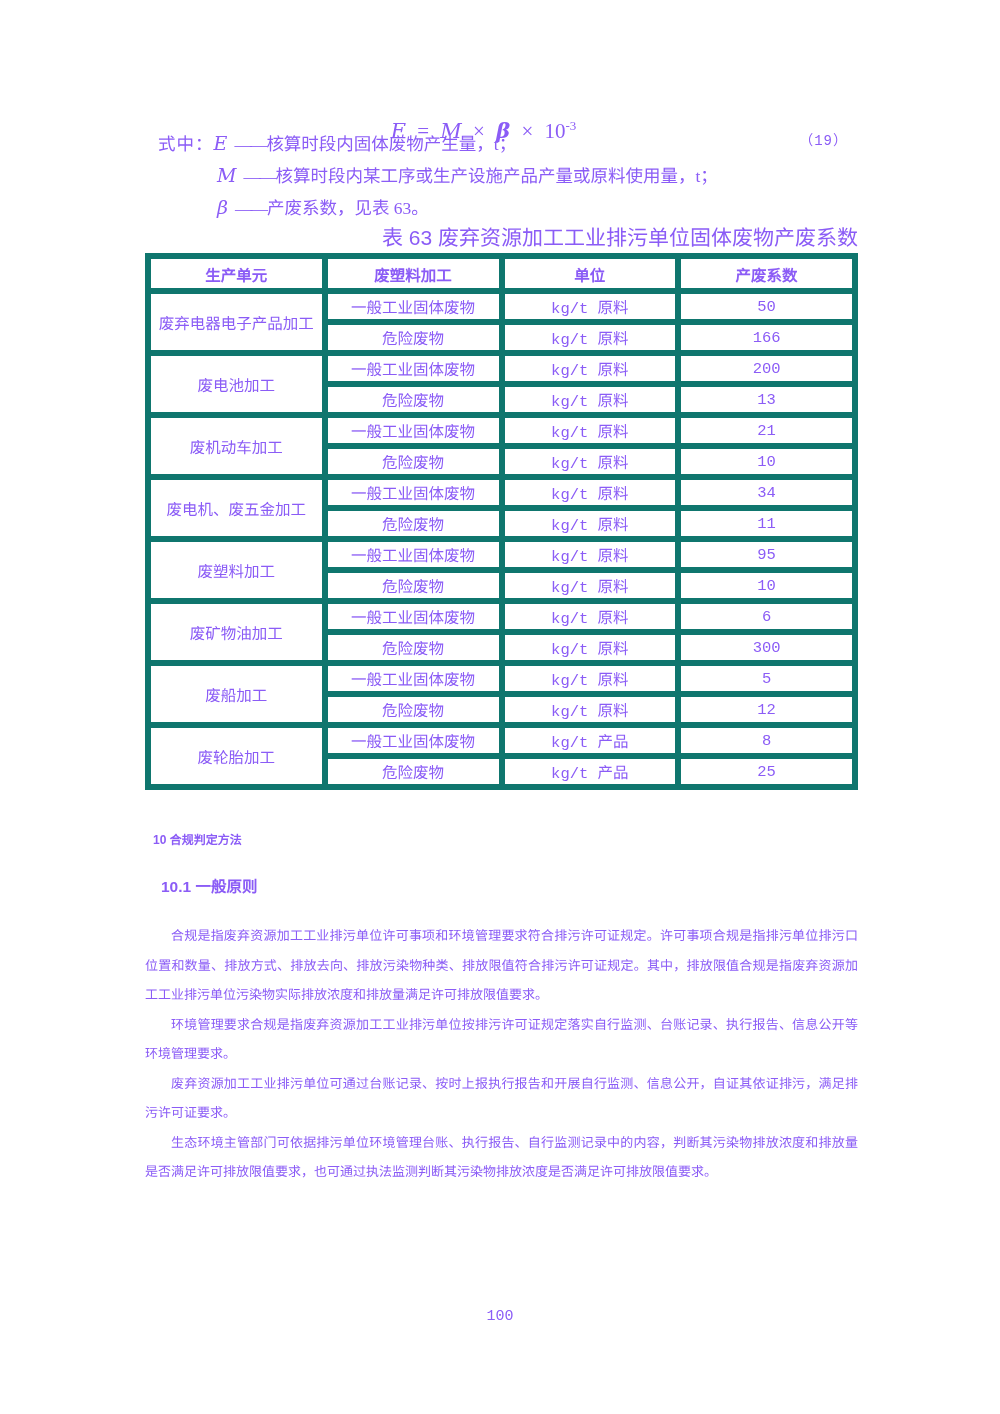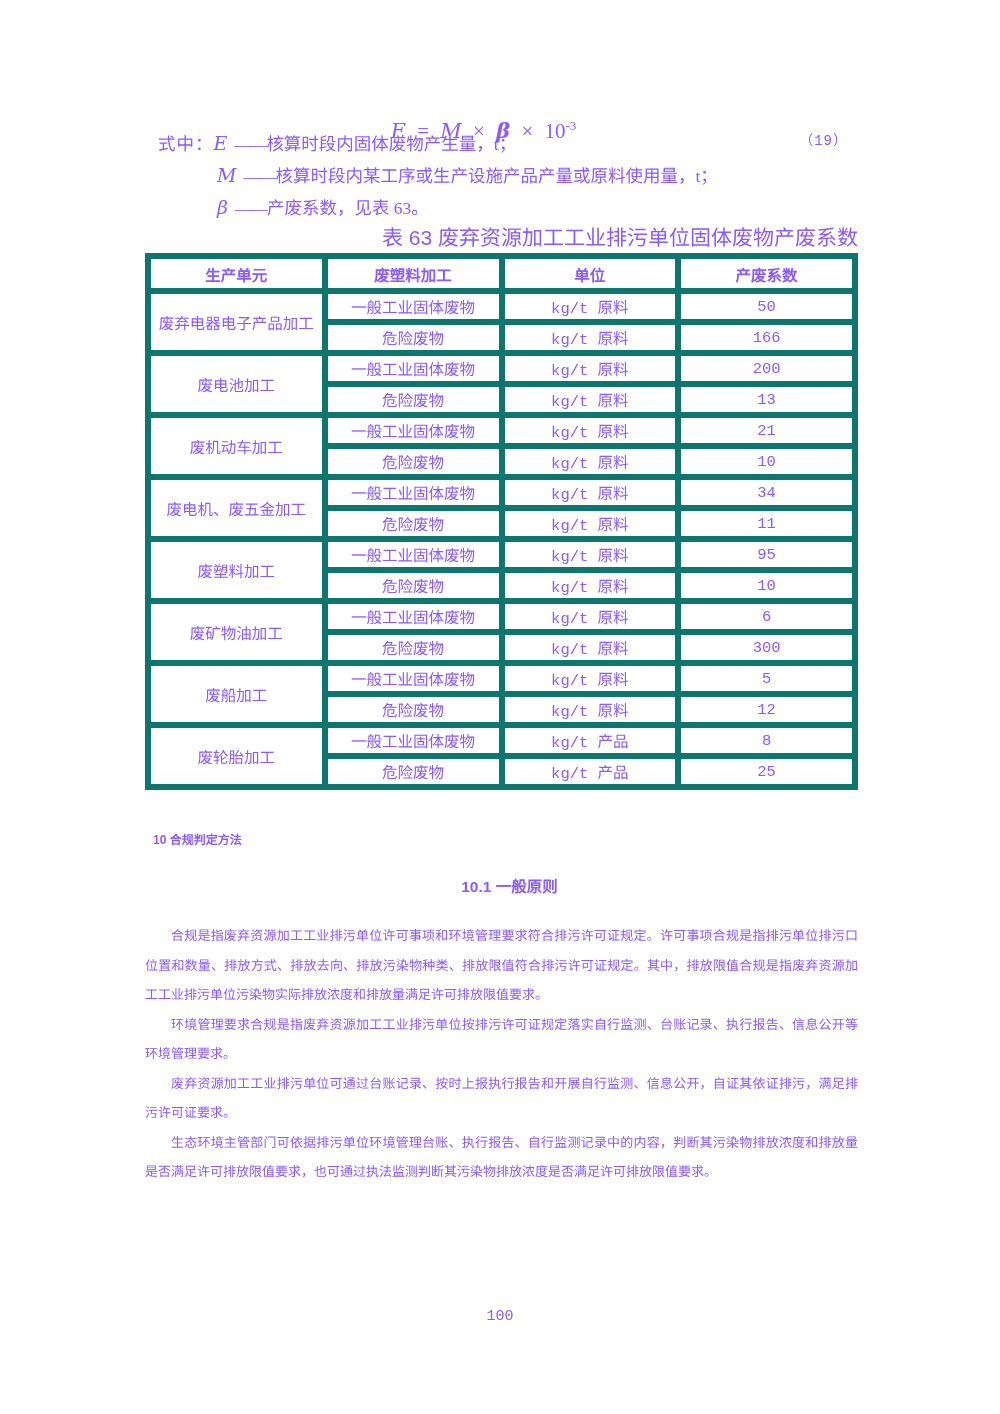--- a/index.html
+++ b/index.html
@@ -90,21 +90,20 @@
     margin: 40px 0 0 8px;
     font-family: "Liberation Sans", "DejaVu Sans", sans-serif;
     font-weight: bold;
     font-size: 12px;
   }
   .h101 {
     margin: 27px 0 0 16px;
     font-family: "Liberation Sans", "DejaVu Sans", sans-serif;
     font-weight: bold;
     font-size: 15.5px;
-    text-align: center;
   }
 
   
   .paras { margin-top: 25px; font-size: 13px; line-height: 29.5px; text-align: justify; }
   .paras p { margin: 0; text-indent: 2em; }
 
   
   .page-number {
     position: absolute;
     top: 1308px;

